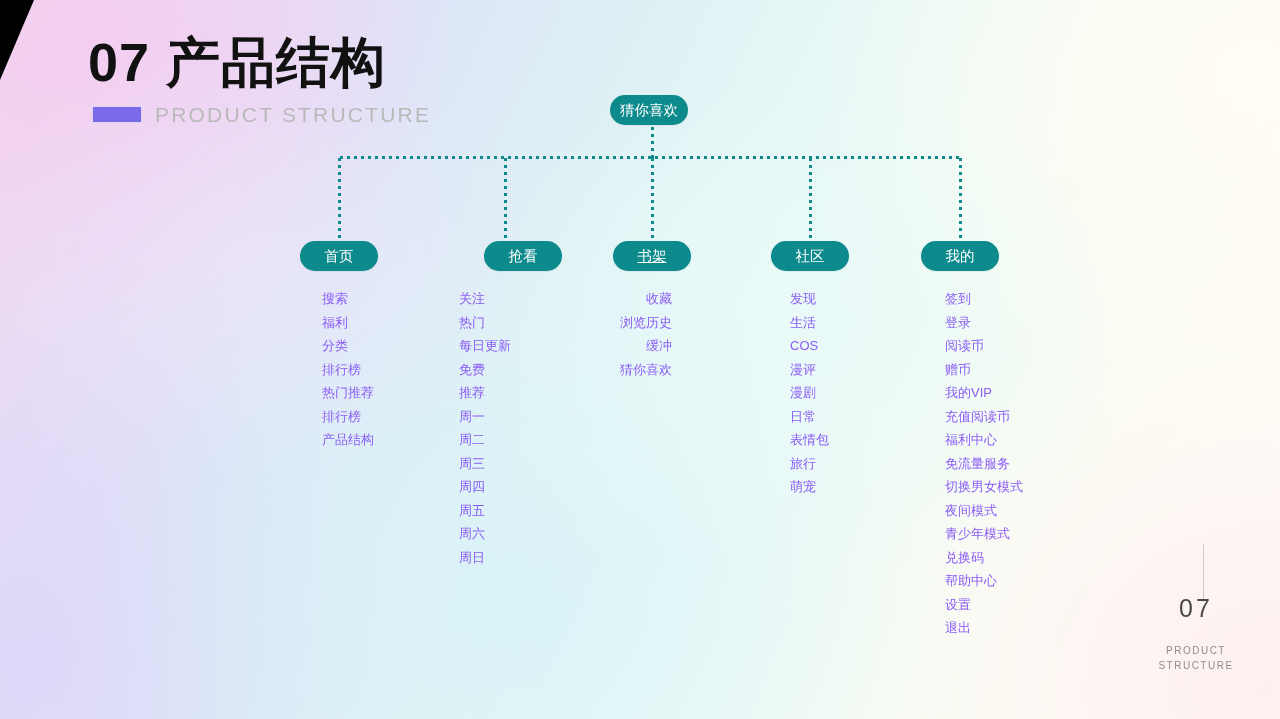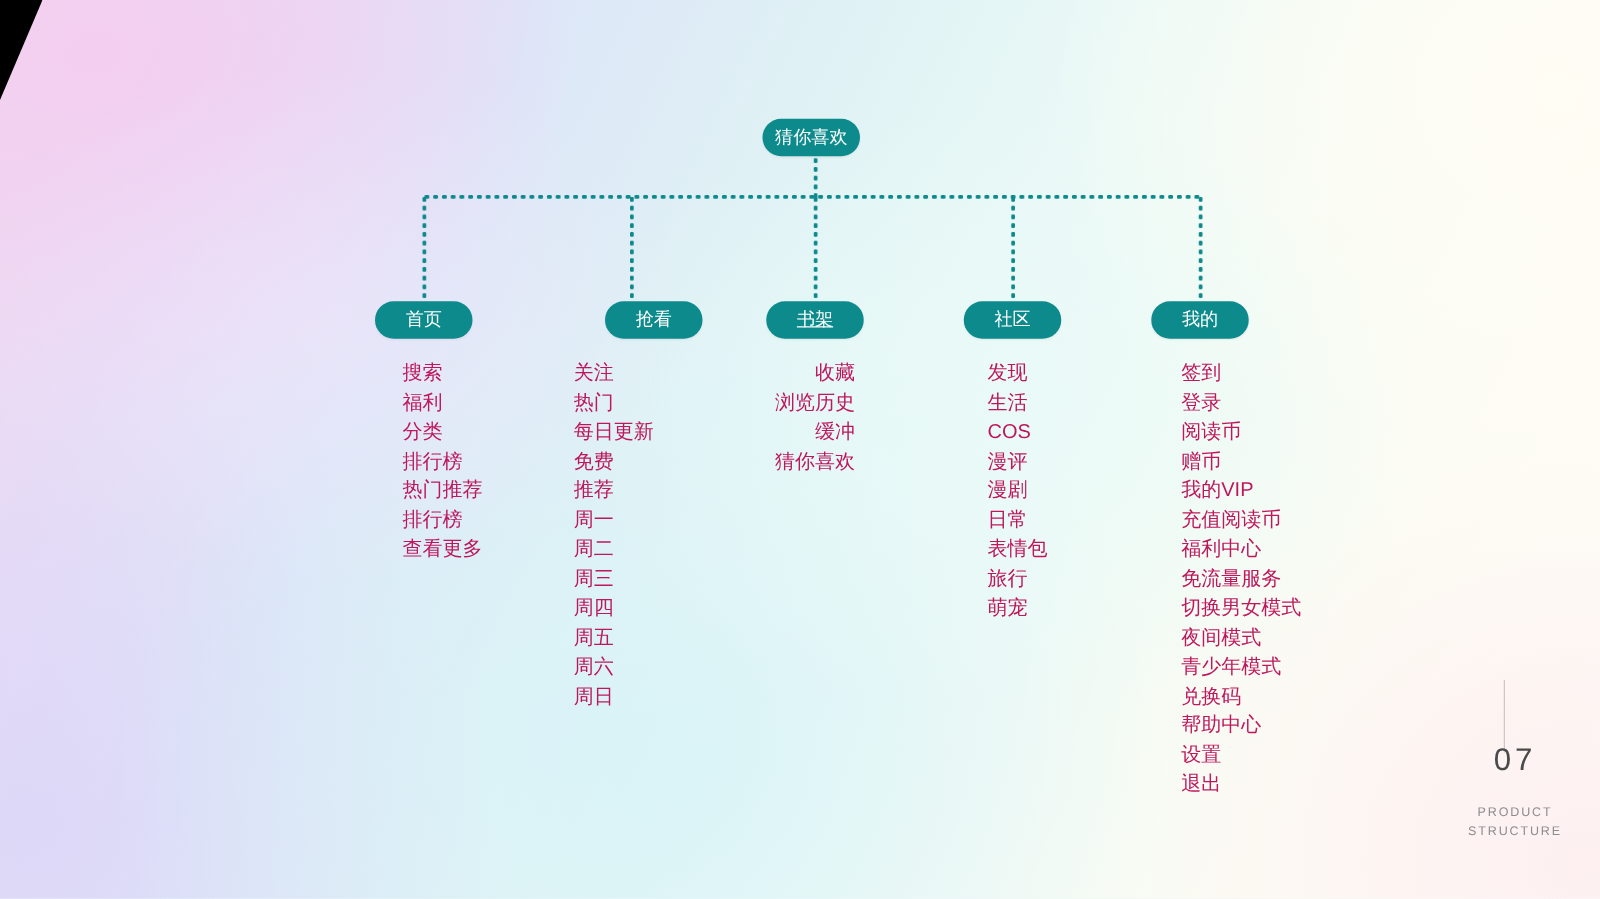--- a/index.html
+++ b/index.html
@@ -78,38 +78,38 @@
     border-radius:16px; height:30px; line-height:30px;
     text-align:center; font-size:14.5px; white-space:nowrap;
     box-shadow:0 1px 2px rgba(0,0,0,.06);
   }
   #root-pill{ left:610px; top:95px; width:78px; }
 
   .col-pill{ top:241px; width:78px; }
 
   .col{ position:absolute; top:287px; }
   .col .item{
-    font-size:16px; color:#be185d; line-height:23.5px; white-space:nowrap;
+    font-size:13px; color:#8b5cf6; line-height:23.5px; white-space:nowrap;
   }
 
   
   .dot-h{
     position:absolute; height:3px;
     background-image:radial-gradient(circle, #0d8a8c 50%, rgba(0,0,0,0) 51%);
     background-size:7px 3px; background-repeat:repeat-x;
   }
   .dot-v{
     position:absolute; width:3px;
     background-image:radial-gradient(circle, #0d8a8c 50%, rgba(0,0,0,0) 51%);
     background-size:3px 7px; background-repeat:repeat-y;
   }
 
   
   #corner-mark{
-    position:absolute; right:20px; bottom:46px; text-align:center; width:96px;
+    position:absolute; right:36px; bottom:46px; text-align:center; width:96px;
   }
   #corner-rule{
     position:absolute; right:76px; bottom:117px; width:1px; height:58px;
     background:#cfc7c9;
   }
   #corner-num{ font-size:25px; color:#4a4a4a; letter-spacing:3px; line-height:1; }
   #corner-l1{ font-size:10px; color:#8d8d8d; letter-spacing:1.5px; margin-top:23px; line-height:1.45; }
   #corner-l2{ font-size:10px; color:#8d8d8d; letter-spacing:1.5px; line-height:1.45; }
 </style>
 </head>
@@ -123,20 +123,27 @@
   <div class="layer g-d"></div>
   <div class="layer g-e"></div>
   <div class="layer g-f"></div>
   <div class="layer g-g"></div>
 </div>
 
 <div id="corner-notch"></div>
 
 <div id="stage">
 
+  <div id="heading">
+    <div id="page-title">07 产品结构</div>
+    <div id="subtitle-row">
+      <div id="accent-bar"></div>
+      <div id="subtitle-en">PRODUCT STRUCTURE</div>
+    </div>
+  </div>
 
   <div id="connectors">
       <div class="dot-v" style="left: 651px; top: 125px; height: 34px;"></div>
       <div class="dot-h" style="left: 338px; top: 156px; width: 624px;"></div>
       <div class="dot-v" style="left: 338px; top: 156px; height: 85px;"></div>
       <div class="dot-v" style="left: 504px; top: 156px; height: 85px;"></div>
       <div class="dot-v" style="left: 651px; top: 156px; height: 85px;"></div>
       <div class="dot-v" style="left: 809px; top: 156px; height: 85px;"></div>
       <div class="dot-v" style="left: 959px; top: 156px; height: 85px;"></div>
     </div>
@@ -145,21 +152,21 @@
 
   <div id="tree-columns">
       <div class="pill col-pill" style="left: 300px;">首页</div>
       <div class="col" style="left: 322px;">
         <div class="item">搜索</div>
         <div class="item">福利</div>
         <div class="item">分类</div>
         <div class="item">排行榜</div>
         <div class="item">热门推荐</div>
         <div class="item">排行榜</div>
-        <div class="item">查看更多</div>
+        <div class="item">产品结构</div>
       </div>
       <div class="pill col-pill" style="left: 484px;">抢看</div>
       <div class="col" style="left: 459px;">
         <div class="item">关注</div>
         <div class="item">热门</div>
         <div class="item">每日更新</div>
         <div class="item">免费</div>
         <div class="item">推荐</div>
         <div class="item">周一</div>
         <div class="item">周二</div>

